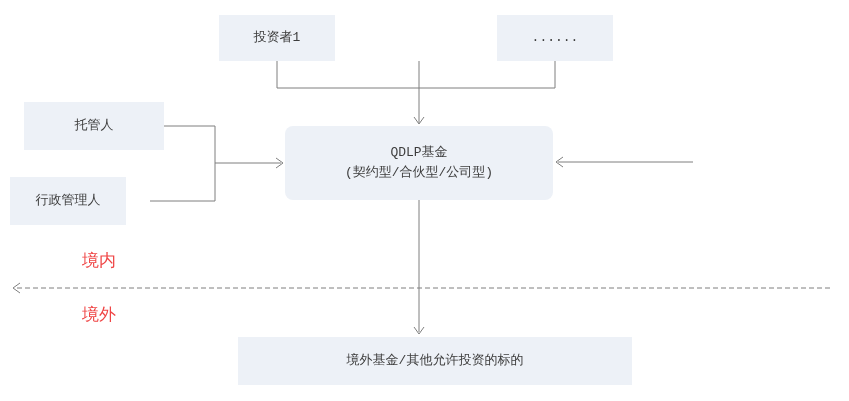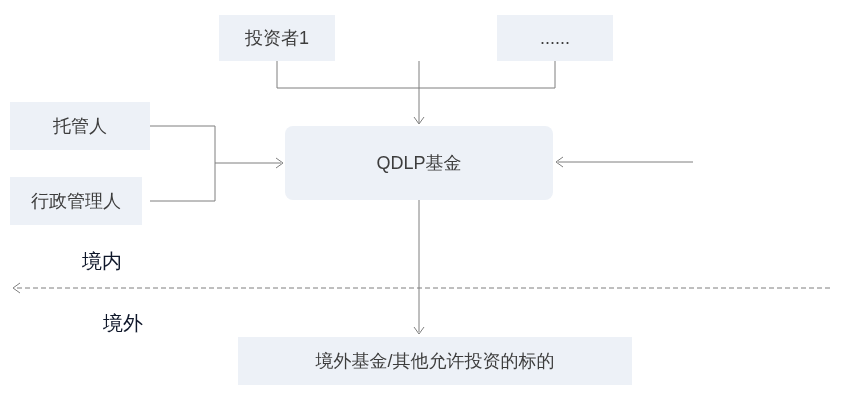--- a/index.html
+++ b/index.html
@@ -27,46 +27,47 @@
     stroke-width: 1;
     fill: none;
   }
   svg.connectors .dashed {
     stroke-dasharray: 5 3;
   }
   .node {
     position: absolute;
     background: #edf1f7;
     color: #3d3d3d;
-    font-size: 18px;
+    font-size: 13px;
     line-height: 20px;
     display: flex;
     flex-direction: column;
     align-items: center;
     justify-content: center;
     text-align: center;
     box-sizing: border-box;
+    font-family: Liberation Mono, monospace;
   }
   .node span { display: block; }
   .n-investor1   { left: 219px; top: 15px;  width: 116px; height: 46px; }
   .n-investor2   { left: 361px; top: 15px;  width: 116px; height: 46px; }
   .n-investor-m  { left: 497px; top: 15px;  width: 116px; height: 46px; }
-  .n-custodian   { left: 10px;  top: 102px; width: 140px; height: 48px; align-items: center; }
-  .n-admin       { left: 10px;  top: 177px; width: 132px; height: 48px; }
+  .n-custodian   { left: 24px;  top: 102px; width: 140px; height: 48px; align-items: center; }
+  .n-admin       { left: 10px;  top: 177px; width: 116px; height: 48px; }
   .n-fund        { left: 285px; top: 126px; width: 268px; height: 74px; border-radius: 8px; }
   .n-manager     { left: 693px; top: 125px; width: 153px; height: 76px; }
   .n-offshore    { left: 238px; top: 337px; width: 394px; height: 48px; }
   .region-label {
     position: absolute;
-    color: #0f172a;
-    font-size: 20px;
+    color: #ef4444;
+    font-size: 17px;
     line-height: 18px;
   }
   .lbl-domestic { left: 82px; top: 252px; }
-  .lbl-overseas { left: 82px; top: 314px; margin-left: 21px; }
+  .lbl-overseas { left: 82px; top: 306px; }
 </style>
 </head>
 <body>
 
 <div class="diagram">
 
   <svg class="connectors" viewBox="0 0 849 401" xmlns="http://www.w3.org/2000/svg">
 
     <path d="M277,61 V88"></path>
     <path d="M555,61 V88"></path>
@@ -102,20 +103,21 @@
   <div class="node n-custodian">
     <span>托管人</span>
   </div>
 
   <div class="node n-admin">
     <span>行政管理人</span>
   </div>
 
   <div class="node n-fund">
     <span>QDLP基金</span>
+    <span>(契约型/合伙型/公司型)</span>
   </div>
 
 
   <div class="node n-offshore">
     <span>境外基金/其他允许投资的标的</span>
   </div>
 
   <div class="region-label lbl-domestic">境内</div>
 
   <div class="region-label lbl-overseas">境外</div>

